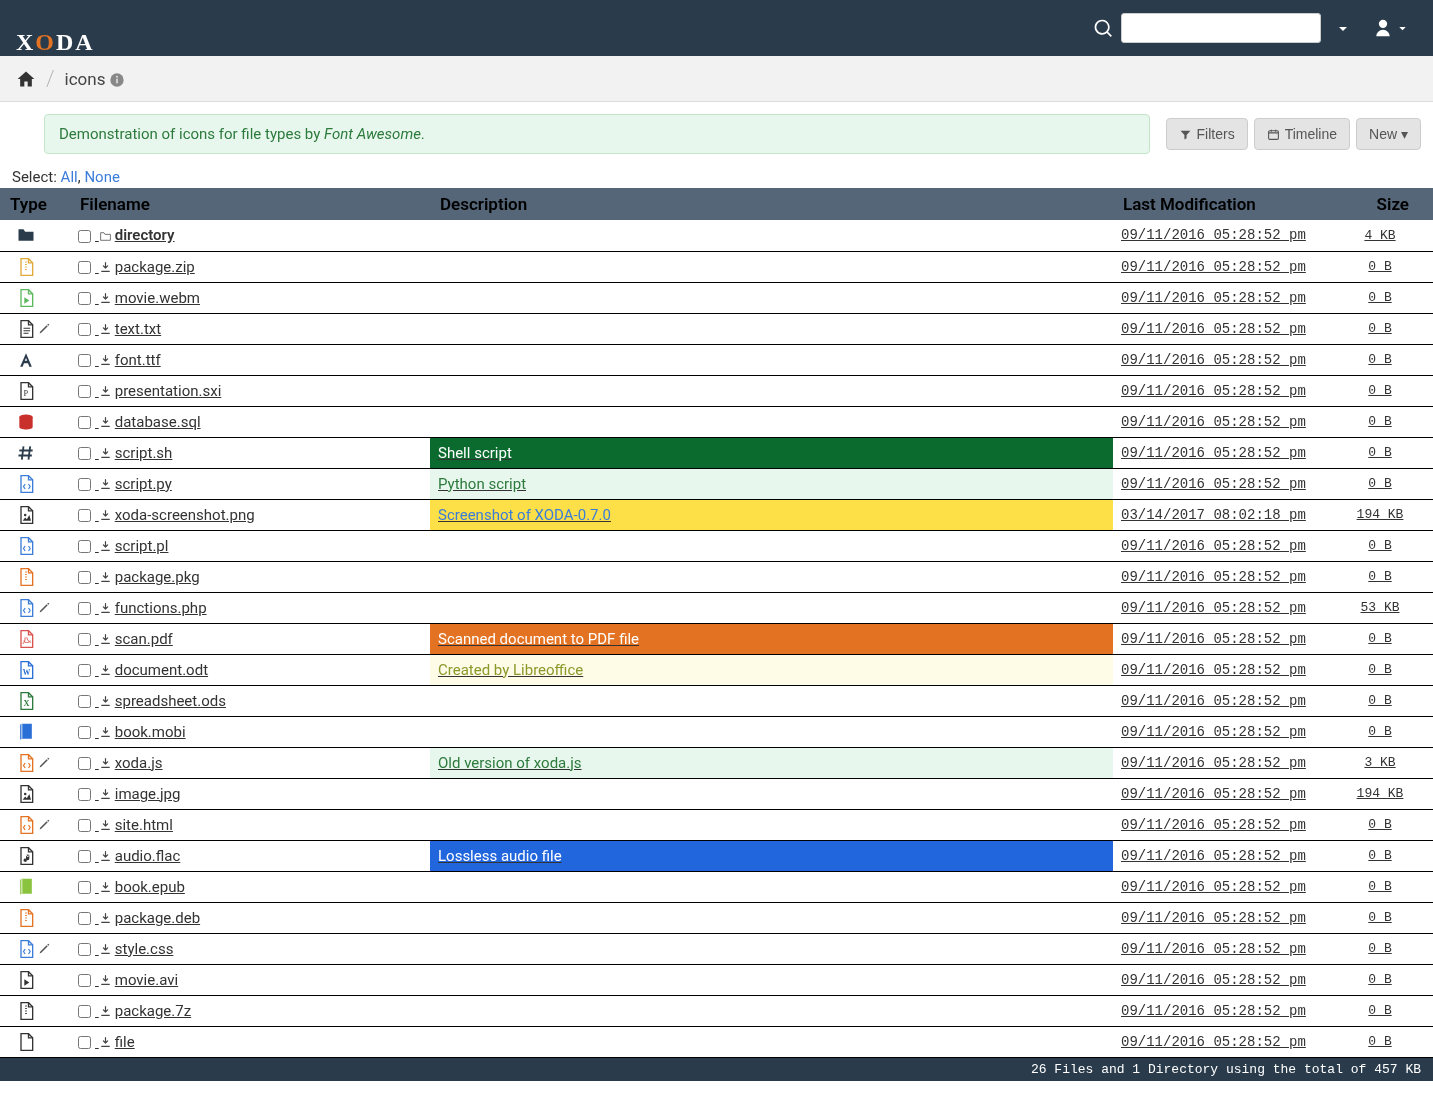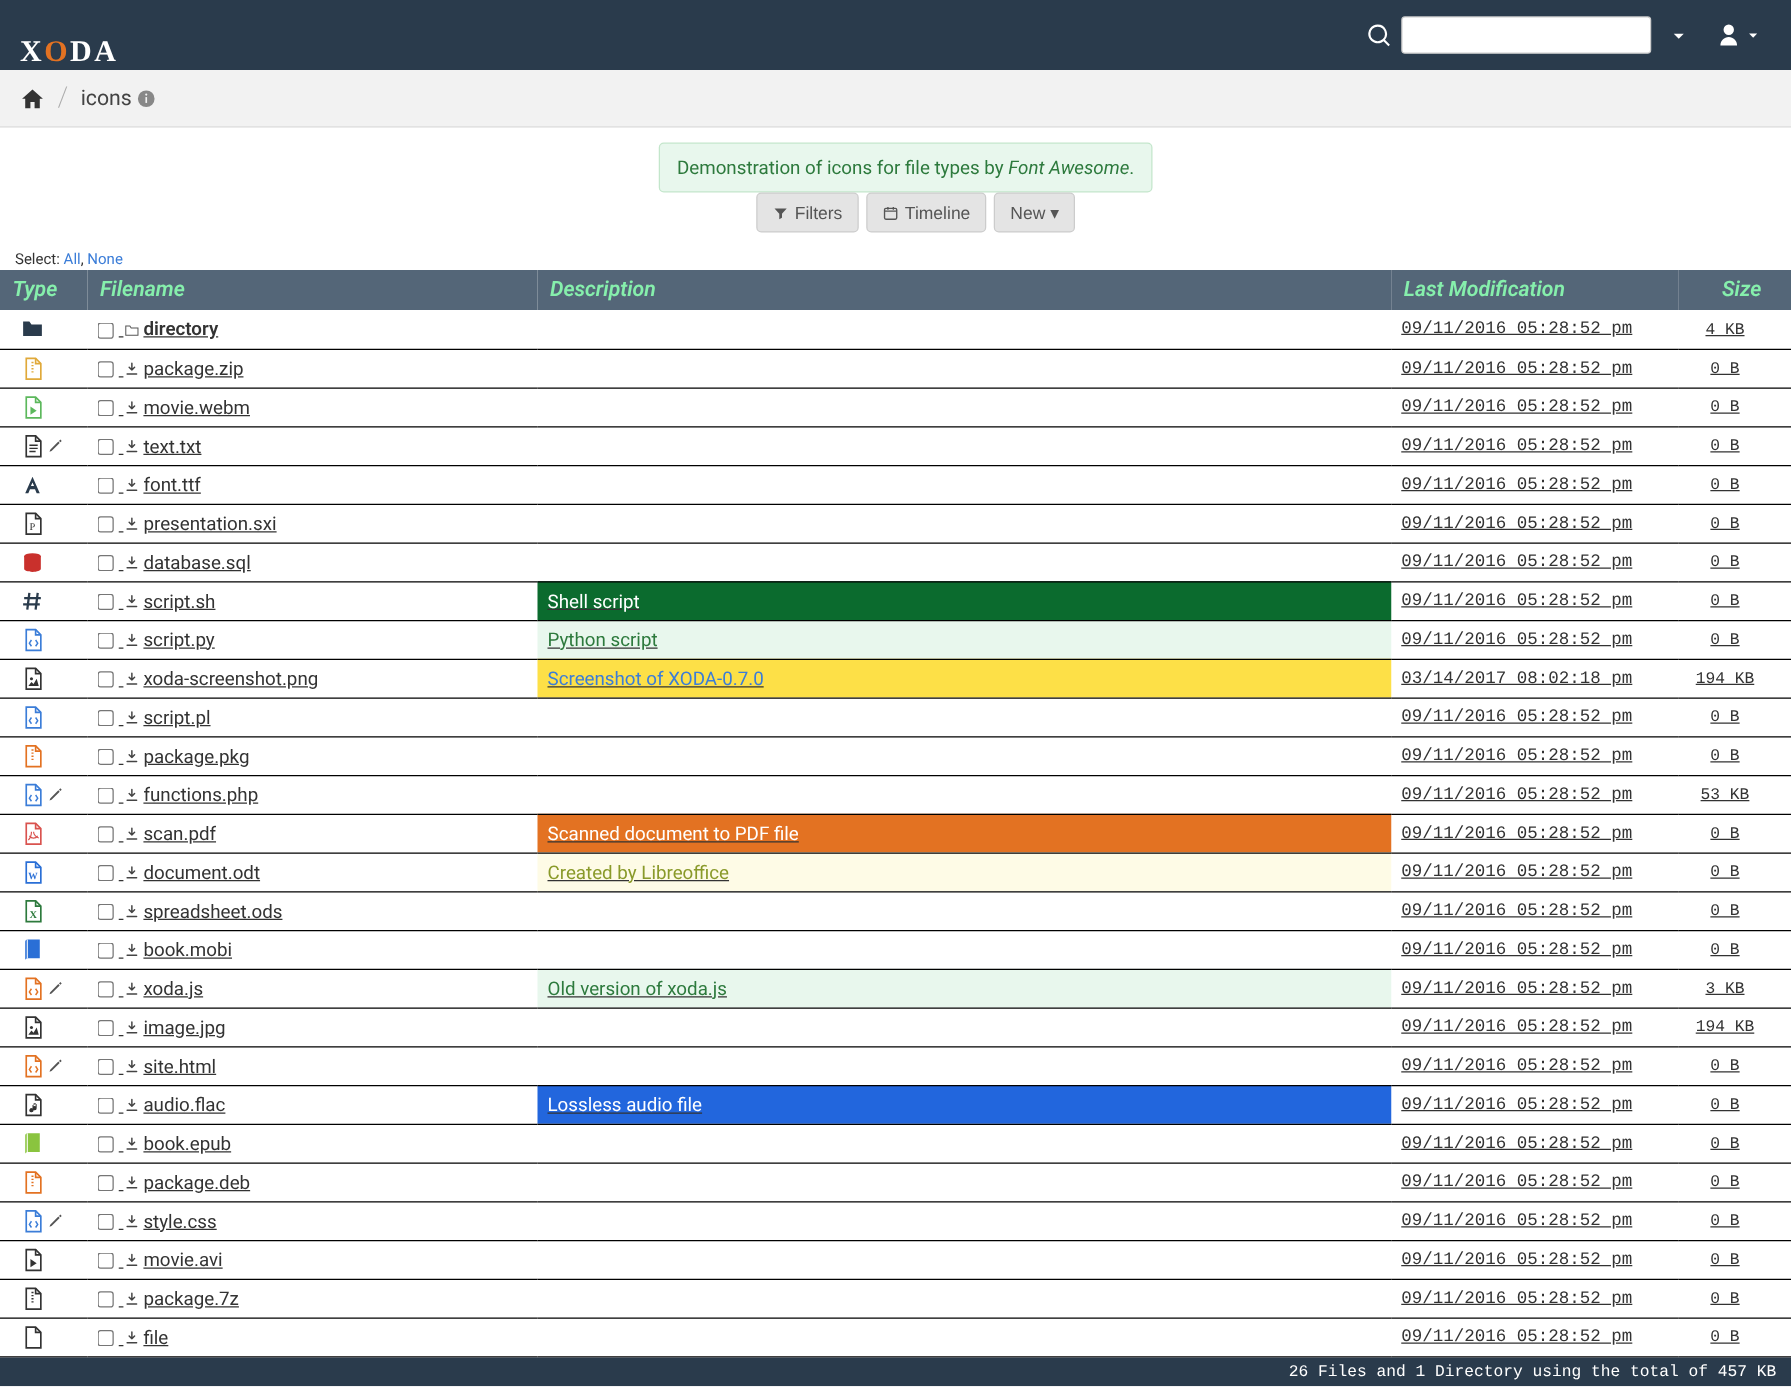--- a/index.html
+++ b/index.html
@@ -16,33 +16,33 @@
 .chevron-down { color: #fff; padding: 0 6px; cursor: pointer; }
 .user-icon-wrap { color: #fff; padding: 0 8px; cursor: pointer; display: flex; align-items: center; gap: 3px; }
 
 
 .breadcrumb-bar { background: #f2f2f2; border-bottom: 1px solid #ddd; padding: 10px 16px; display: flex; align-items: center; font-size: 17px; color: #444; }
 .breadcrumb-bar .sep { margin: 0 10px; color: #aaa; font-size: 22px; font-weight: 200; }
 .breadcrumb-bar a { color: #337ab7; text-decoration: none; }
 .info-icon { margin-left: 4px; color: #888; }
 
 
-.toolbar-row { display: flex; align-items: center; justify-content: space-between; padding: 12px 12px 12px 44px; flex-direction: column; }
+.toolbar-row { display: flex; align-items: center; justify-content: space-between; padding: 12px 12px 12px 44px; }
 .alert-success { flex: 1; background: #e8f7ed; border: 1px solid #c3e6cb; color: #2d7a3d; padding: 10px 14px; border-radius: 4px; font-size: 15px; margin-right: 16px; }
 .alert-success em { font-style: italic; }
 .btn-group { display: flex; gap: 6px; }
 .btn { background: #e4e4e4; border: 1px solid #ccc; border-radius: 4px; padding: 7px 12px; font-size: 14px; color: #555; cursor: pointer; display: flex; align-items: center; gap: 5px; }
 
 
-.select-row { padding: 2px 12px; font-size: 12px; color: #333; }
+.select-row { padding: 2px 12px; font-size: 15px; color: #333; }
 .select-row a { color: #3b7dd8; text-decoration: none; }
 
 
 table { width: 100%; border-collapse: collapse; }
-thead tr { background: #546678; color: #86efac; font-style: italic; }
+thead tr { background: #546678; color: #000000; }
 thead th { text-align: left; padding: 6px 10px; font-weight: 600; font-size: 17px; }
 thead th.size { text-align: right; padding-right: 24px; margin-top: 48px; }
 tbody tr { border-bottom: 1px solid #000000; height: 31px; text-decoration: underline; }
 tbody td { padding: 3px 8px; vertical-align: middle; font-size: 15px; }
 td.type-cell { width: 70px; text-align: left; padding-left: 16px; }
 td.name-cell { width: 360px; }
 td.desc-cell {}
 td.mod-cell { width: 230px; font-family: "Courier New", monospace; font-size: 14px; color: #333; white-space: nowrap; }
 td.size-cell { width: 90px; font-family: "Courier New", monospace; font-size: 13px; color: #333; text-align: center; padding-right: 24px; }
 .file-link, .dir-link { color: #333; text-decoration: none; }

